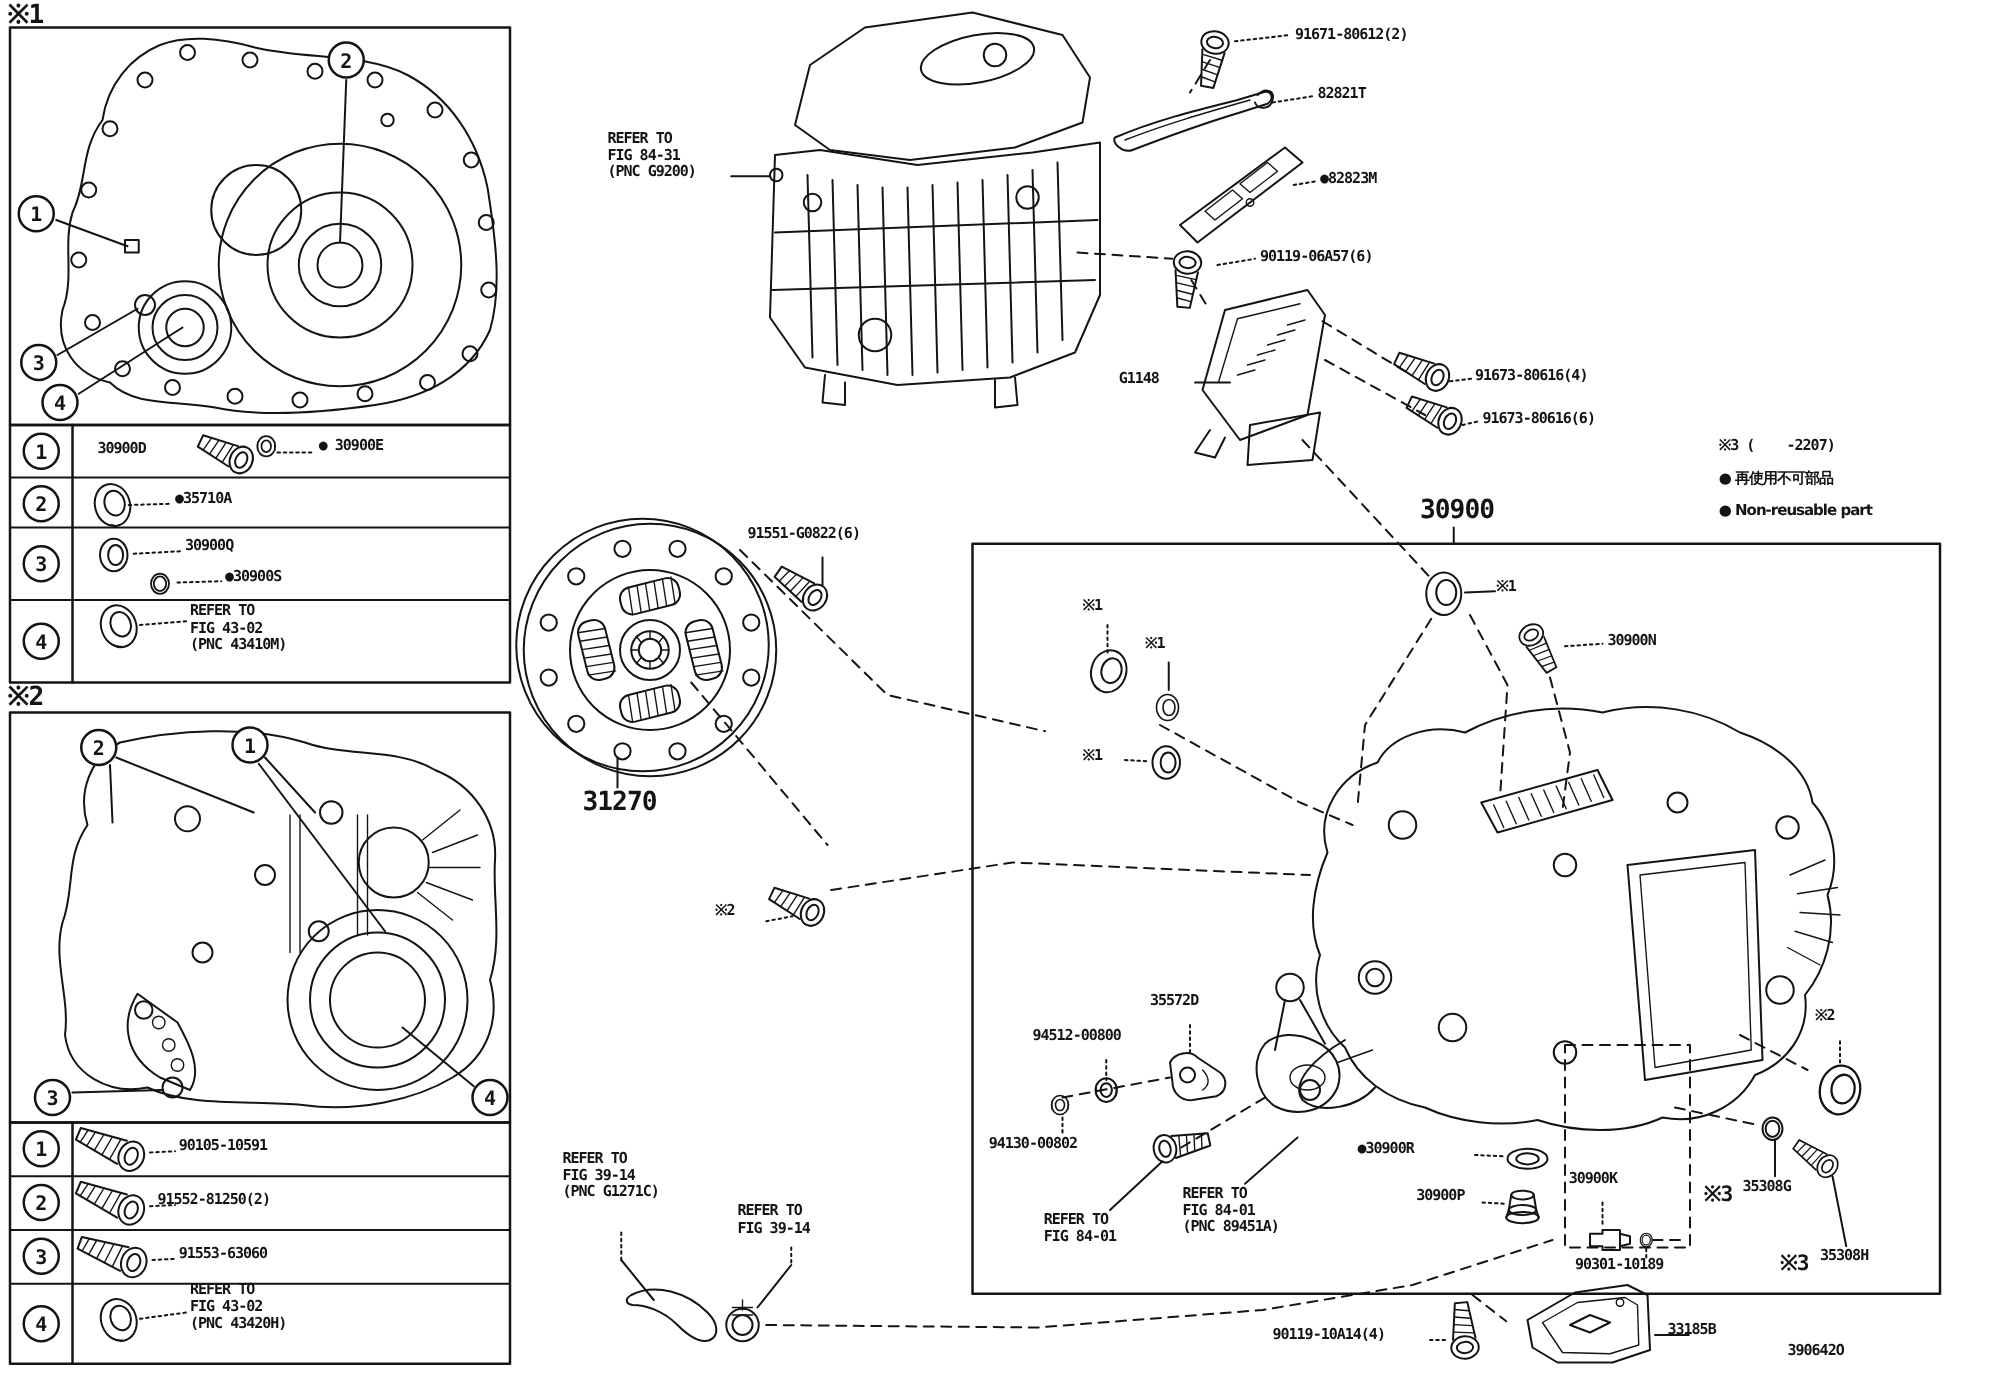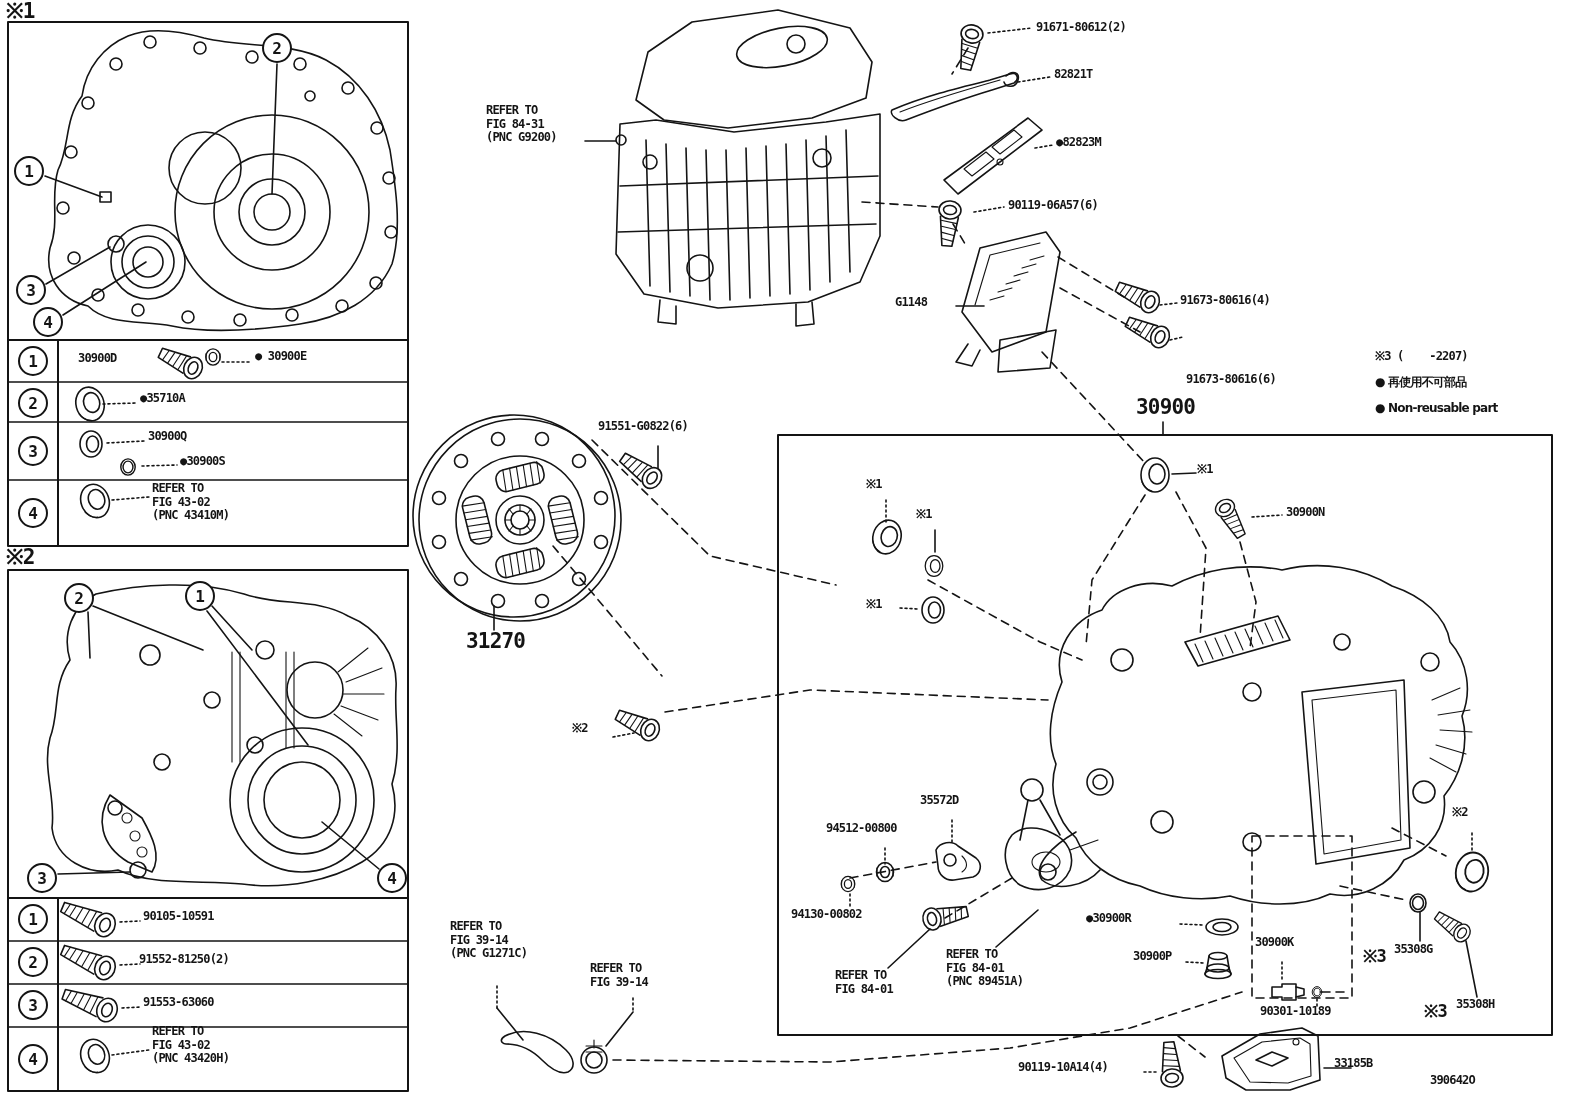--- a/index.html
+++ b/index.html
@@ -409,36 +409,36 @@
 <div class="lbl" style="left:78px;  top:352px;">30900D</div>
 <div class="lbl" style="left:255px; top:350px;">● 30900E</div>
 <div class="lbl" style="left:140px; top:392px;">●35710A</div>
 <div class="lbl" style="left:148px; top:430px;">30900Q</div>
 <div class="lbl" style="left:180px; top:455px;">●30900S</div>
 <div class="lbl" style="left:152px; top:482px;">REFER TO
 FIG 43-02
 (PNC 43410M)</div>
 
 <div class="lbl" style="left:143px; top:910px;">90105-10591</div>
-<div class="lbl" style="left:139px; top:953px;">91552-81250(2)</div>
+<div class="lbl" style="left:126px; top:953px;">91552-81250(2)</div>
 <div class="lbl" style="left:143px; top:996px;">91553-63060</div>
 <div class="lbl" style="left:152px; top:1025px;">REFER TO
 FIG 43-02
 (PNC 43420H)</div>
 
 <div class="lbl" style="left:486px;  top:104px;">REFER TO
 FIG 84-31
 (PNC G9200)</div>
 <div class="lbl" style="left:1036px; top:21px;">91671-80612(2)</div>
 <div class="lbl" style="left:1054px; top:68px;">82821T</div>
 <div class="lbl" style="left:1056px; top:136px;">●82823M</div>
 <div class="lbl" style="left:1008px; top:199px;">90119-06A57(6)</div>
 <div class="lbl" style="left:895px;  top:296px;">G1148</div>
 <div class="lbl" style="left:1180px; top:294px;">91673-80616(4)</div>
-<div class="lbl" style="left:1186px; top:328px;margin-top:45px;">91673-80616(6)</div>
+<div class="lbl" style="left:1186px; top:328px;">91673-80616(6)</div>
 
 <div class="lbl" style="left:1375px; top:350px;">※3 (    -2207)</div>
 <div class="lbl" style="left:1375px; top:376px; font-family:'DejaVu Sans','Liberation Sans',sans-serif;">● 再使用不可部品</div>
 <div class="lbl" style="left:1375px; top:402px; font-family:'DejaVu Sans','Liberation Sans',sans-serif;">● Non-reusable part</div>
 
 <div class="lbl lg" style="left:1136px; top:396px;">30900</div>
 <div class="lbl" style="left:598px; top:420px;">91551-G0822(6)</div>
 <div class="lbl lg" style="left:466px; top:630px;text-align:right;">31270</div>
 <div class="lbl" style="left:866px;  top:478px;">※1</div>
 <div class="lbl" style="left:916px;  top:508px;">※1</div>

